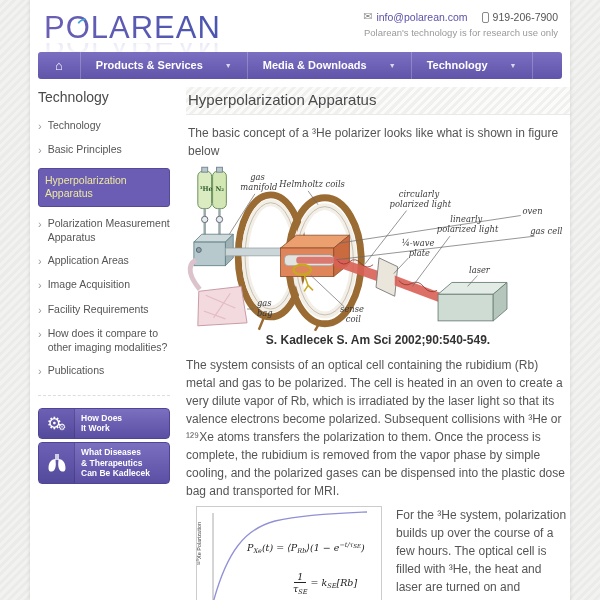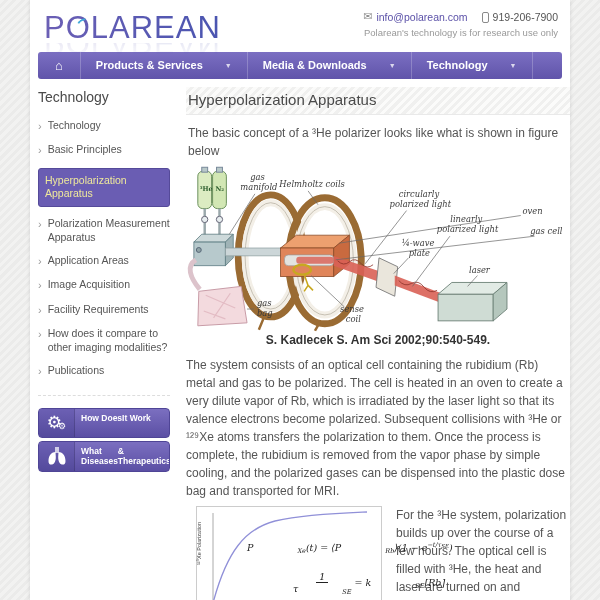--- a/index.html
+++ b/index.html
@@ -38,36 +38,36 @@
   .side-list { list-style:none; }
   .side-item { display:flex; gap:6px; font-size:10.5px; color:#555; margin-bottom:10px; cursor:pointer; line-height:1.3; }
   .side-item .bullet { color:#999; font-size:11px; }
   .side-item.active { background:#6a5db3; color:#efe99c; padding:5px 6px; border-radius:3px; border:1px solid #554a99; margin-left:0; }
 
   .side-buttons { margin-top:16px; border-top:1px dashed #ddd; padding-top:12px; }
   .side-btn { display:flex; align-items:stretch; margin-bottom:3px; border-radius:4px; overflow:hidden; background:linear-gradient(#7b6fc0,#5b4fa4); color:#fff; cursor:pointer; min-height:30px; border:1px solid #4f4596; }
   .btn-icon { width:36px; flex:none; display:flex; align-items:center; justify-content:center; background:linear-gradient(#6c60b4,#544a9c); border-right:1px solid rgba(0,0,0,.15); }
   .gear-big { font-size:17px; line-height:1; }
   .gear-small { font-size:9px; line-height:1; margin:8px 0 0 -4px; }
-  .btn-label { padding:4px 6px; display:flex; flex-direction:row; justify-content:center; font-size:8.5px; font-weight:700; line-height:1.25; }
+  .btn-label { padding:4px 6px; display:flex; flex-direction:column; justify-content:center; font-size:8.5px; font-weight:700; line-height:1.25; }
 
   
   .page-title { font-size:15px; color:#4a4a4a; font-weight:400; padding:4px 8px 6px 2px;
     background:repeating-linear-gradient(135deg,#fbfbfa 0 3px,#f0f0ef 3px 6px); border-bottom:1px solid #e9e9e9; }
   .para { font-size:12px; color:#555; line-height:1.5; }
   .intro { margin:9px 0 4px 2px; }
   .caption { text-align:center; font-size:12px; font-weight:700; color:#333; margin:1px 0 9px; }
   .diagram { display:block; margin:2px auto 0; }
 
   .fig-row { display:flex; gap:14px; margin:6px 0 10px; }
   .fig-box { width:186px; height:118px; flex:none; margin-left:10px; border:1px solid #ccc; background:#fff; position:relative; }
   .frm { font-family:"DejaVu Serif", serif; font-style:italic; color:#222; font-size:9.5px; position:absolute; white-space:nowrap; }
   .f1 { left:50px; top:34px; }
   .f2 { left:96px; top:64px; }
-  .sb { font-size:6.5px; vertical-align:-2px;margin-left:44px; }
+  .sb { font-size:6.5px; vertical-align:-2px; }
   .sp { font-size:6.5px; vertical-align:4px; }
   .sb2 { font-size:5.5px; vertical-align:-1px; }
   .frac { display:inline-flex; flex-direction:column; align-items:center; vertical-align:middle; }
   .frac .num { border-bottom:1px solid #222; padding:0 3px; }
   .ylab { position:absolute; left:-1px; top:58px; transform:rotate(-90deg); transform-origin:left top; font-size:5.5px; color:#444; white-space:nowrap; }
   .xlab { position:absolute; bottom:2px; left:0; right:0; text-align:center; font-size:6px; color:#444; font-weight:700; }
   .fig-para { flex:1; }
 
   
   .dlabel { font-family:"DejaVu Serif", serif; font-style:italic; font-size:8.5px; fill:#3a3a3a; }

